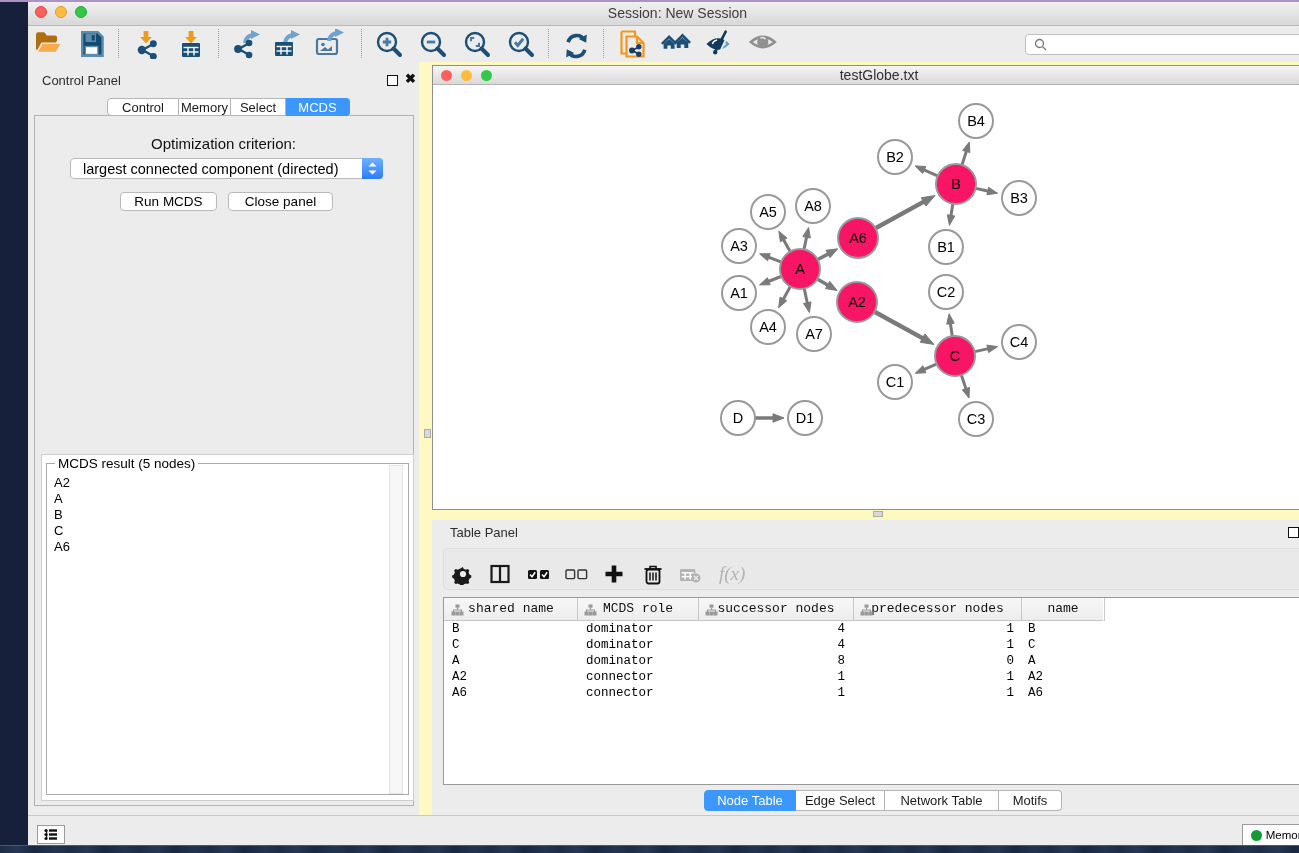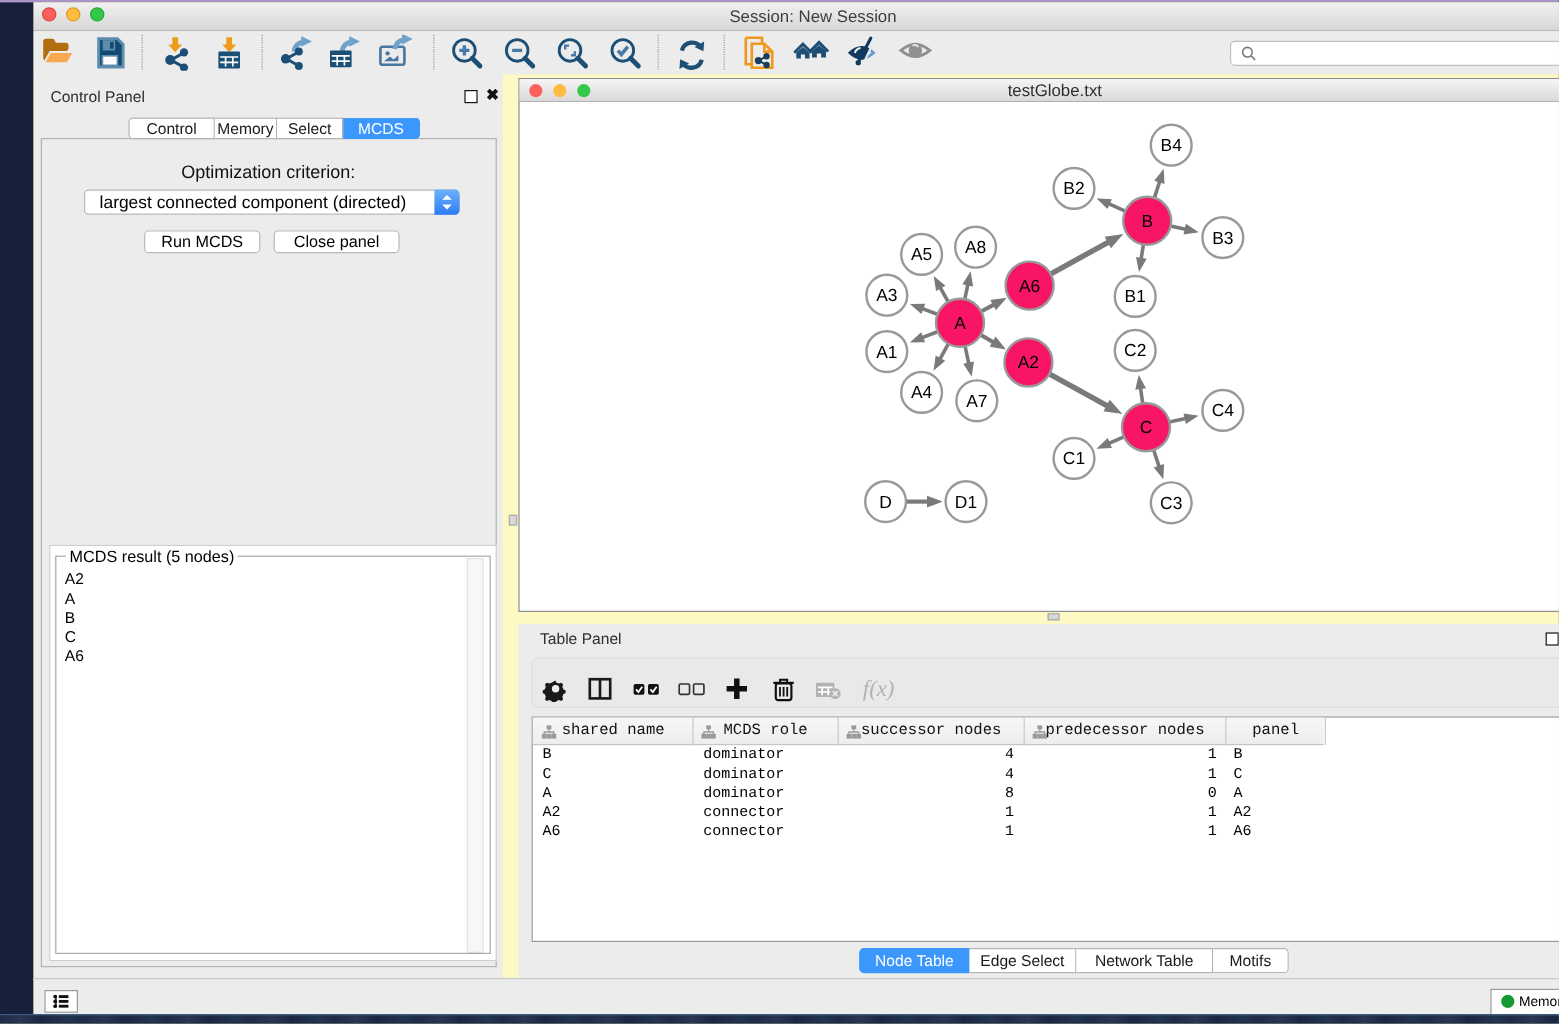--- a/index.html
+++ b/index.html
@@ -54,21 +54,21 @@
   border-bottom:1px solid #b3b3b3; }
 .tl2 { border-radius:50%; width:11px; height:11px; top:4px; }
 #nettitle .t { width:100%; text-align:center; font-size:14px; color:#303030; line-height:19px; }
 
 #tablepanel { left:404px; top:518px; width:895px; height:295px; background:#ececec; }
 #tbox { left:11px; top:77px; width:878px; height:188px; background:#fff; border:1px solid #9a9a9a;font-family:Liberation Mono, monospace; }
 #thead { left:0; top:0; width:659px; height:23px; background:linear-gradient(#f7f7f7,#ededed); border-bottom:1px solid #c6c6c6; }
 .hcell { top:0; height:23px; border-right:1px solid #c9c9c9; font-size:13px; color:#111; text-align:center; line-height:22px; }
 .trow { font-size:12.5px; color:#000; height:16px; line-height:16px; }
 
-#btabs { left:284px; top:270px; }
+#btabs { left:272px; top:270px; }
 
 #statusbar { left:0; top:813px; width:1299px; height:31px; background:#ececec; border-top:1px solid #c9c9c9; }
 #listbtn { left:9px; top:9px; width:28px; height:19px; background:#fdfdfd; border:1px solid #9a9a9a; }
 #membtn { left:1214px; top:8px; width:74px; height:22px; background:#fdfdfd; border:1px solid #9a9a9a; font-size:11.5px; line-height:21px; text-align:center; color:#000; }
 #wallpaper { left:0; top:845px; width:1299px; height:8px; border-top:1px solid #3c5b82; background:repeating-linear-gradient(90deg,#1e2c46 0,#273753 17px,#1a2741 34px,#223450 55px,#1e2c46 70px); }
 </style>
 </head>
 <body>
 <div id="purple" class="abs"></div>
 <div id="win" class="abs">
@@ -451,21 +451,21 @@
             </svg>successor nodes</div>
           <div class="abs hcell" style="left:410px;width:168px"><svg style="position:absolute;left:6px;top:6px" width="13" height="12" viewBox="0 0 13 12">
               <g fill="#9a9a9a">
                 <rect x="4.5" y="0.5" width="4" height="3.2"></rect>
                 <path d="M6.5 3.5 v2.5 M2.5 8 v-2 h8 v2" stroke="#9a9a9a" stroke-width="1.1" fill="none"></path>
                 <rect x="0.5" y="7.5" width="4" height="4"></rect>
                 <rect x="4.5" y="7.5" width="4" height="4"></rect>
                 <rect x="8.5" y="7.5" width="4" height="4"></rect>
               </g>
             </svg>predecessor nodes</div>
-          <div class="abs hcell" style="left:578px;width:83px">panel</div>
+          <div class="abs hcell" style="left:578px;width:83px">name</div>
       </div>
       <div class="abs trow" style="left:8px;top:23px">B</div>
         <div class="abs trow" style="left:142px;top:23px">dominator</div>
         <div class="abs trow" style="left:300px;top:23px;width:101px;text-align:right">4</div>
         <div class="abs trow" style="left:470px;top:23px;width:100px;text-align:right">1</div>
         <div class="abs trow" style="left:584px;top:23px">B</div>
         <div class="abs trow" style="left:8px;top:39px">C</div>
         <div class="abs trow" style="left:142px;top:39px">dominator</div>
         <div class="abs trow" style="left:300px;top:39px;width:101px;text-align:right">4</div>
         <div class="abs trow" style="left:470px;top:39px;width:100px;text-align:right">1</div>

